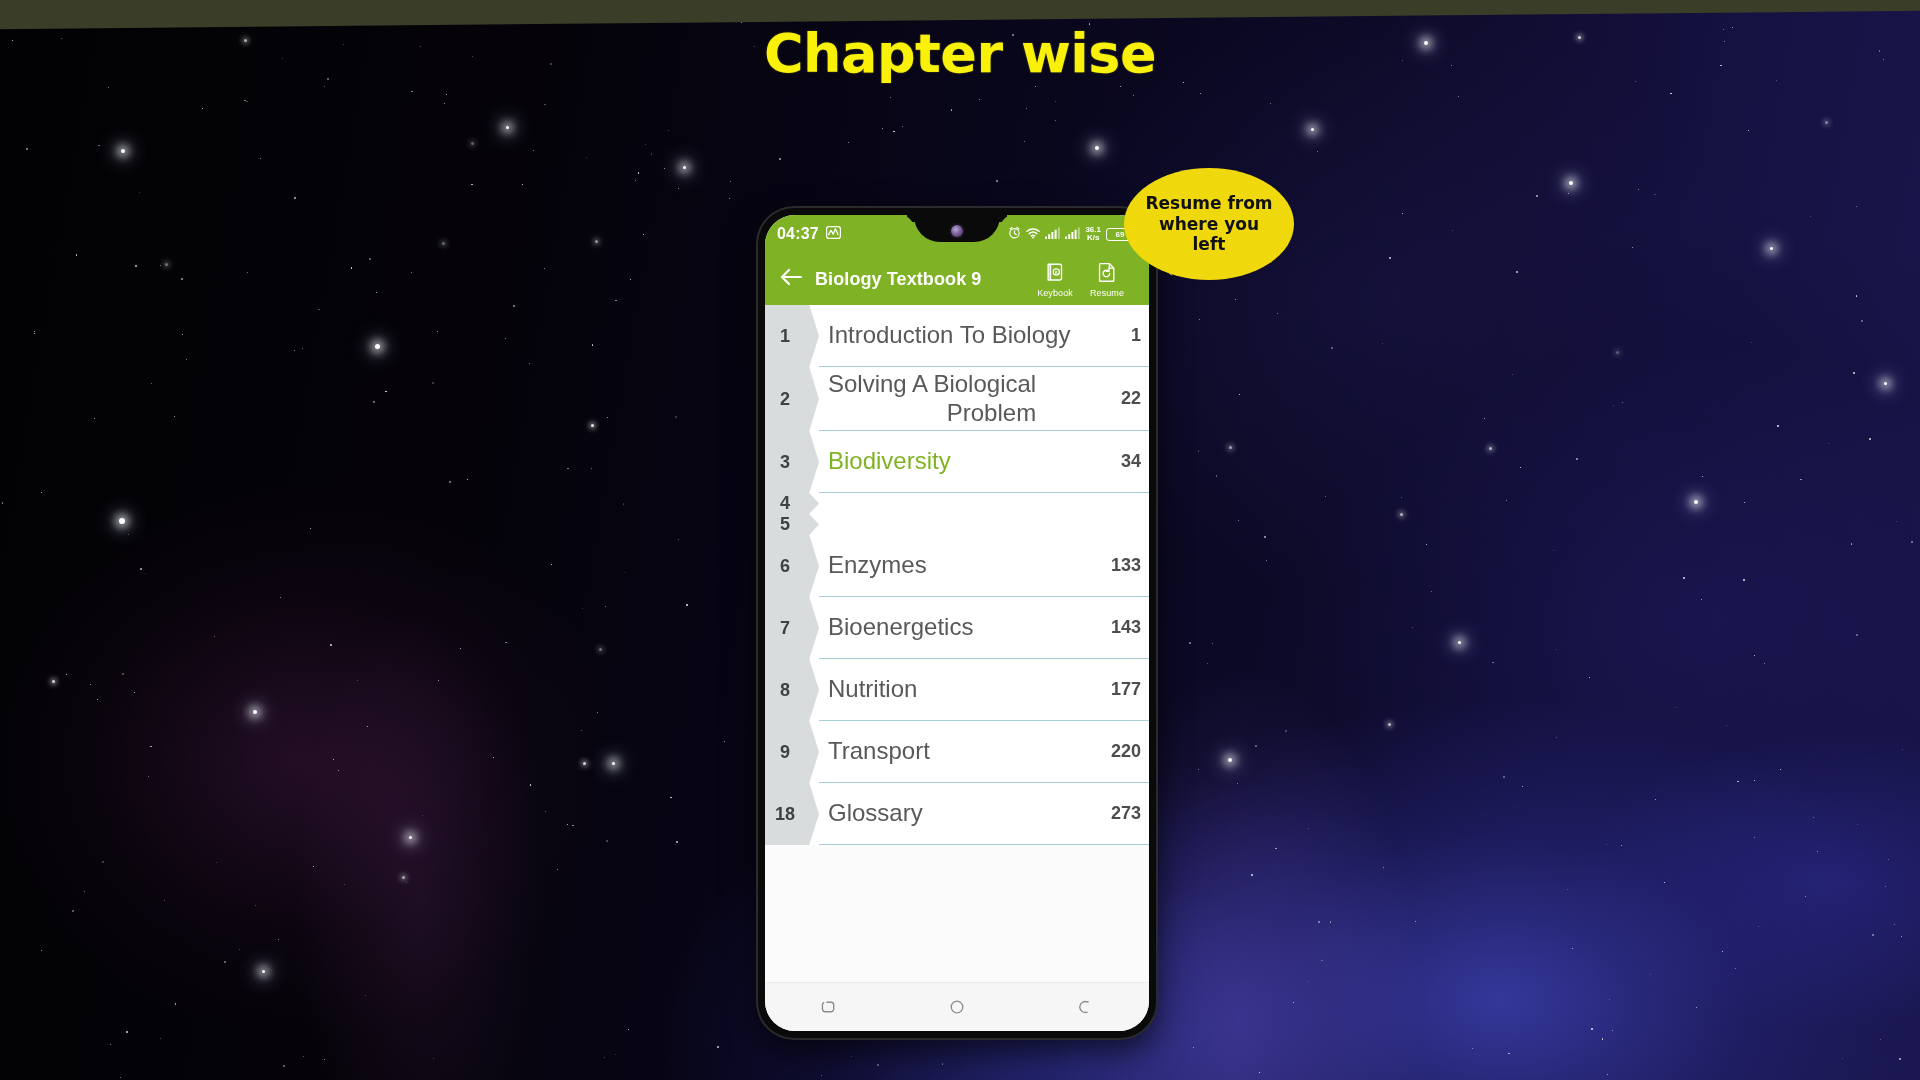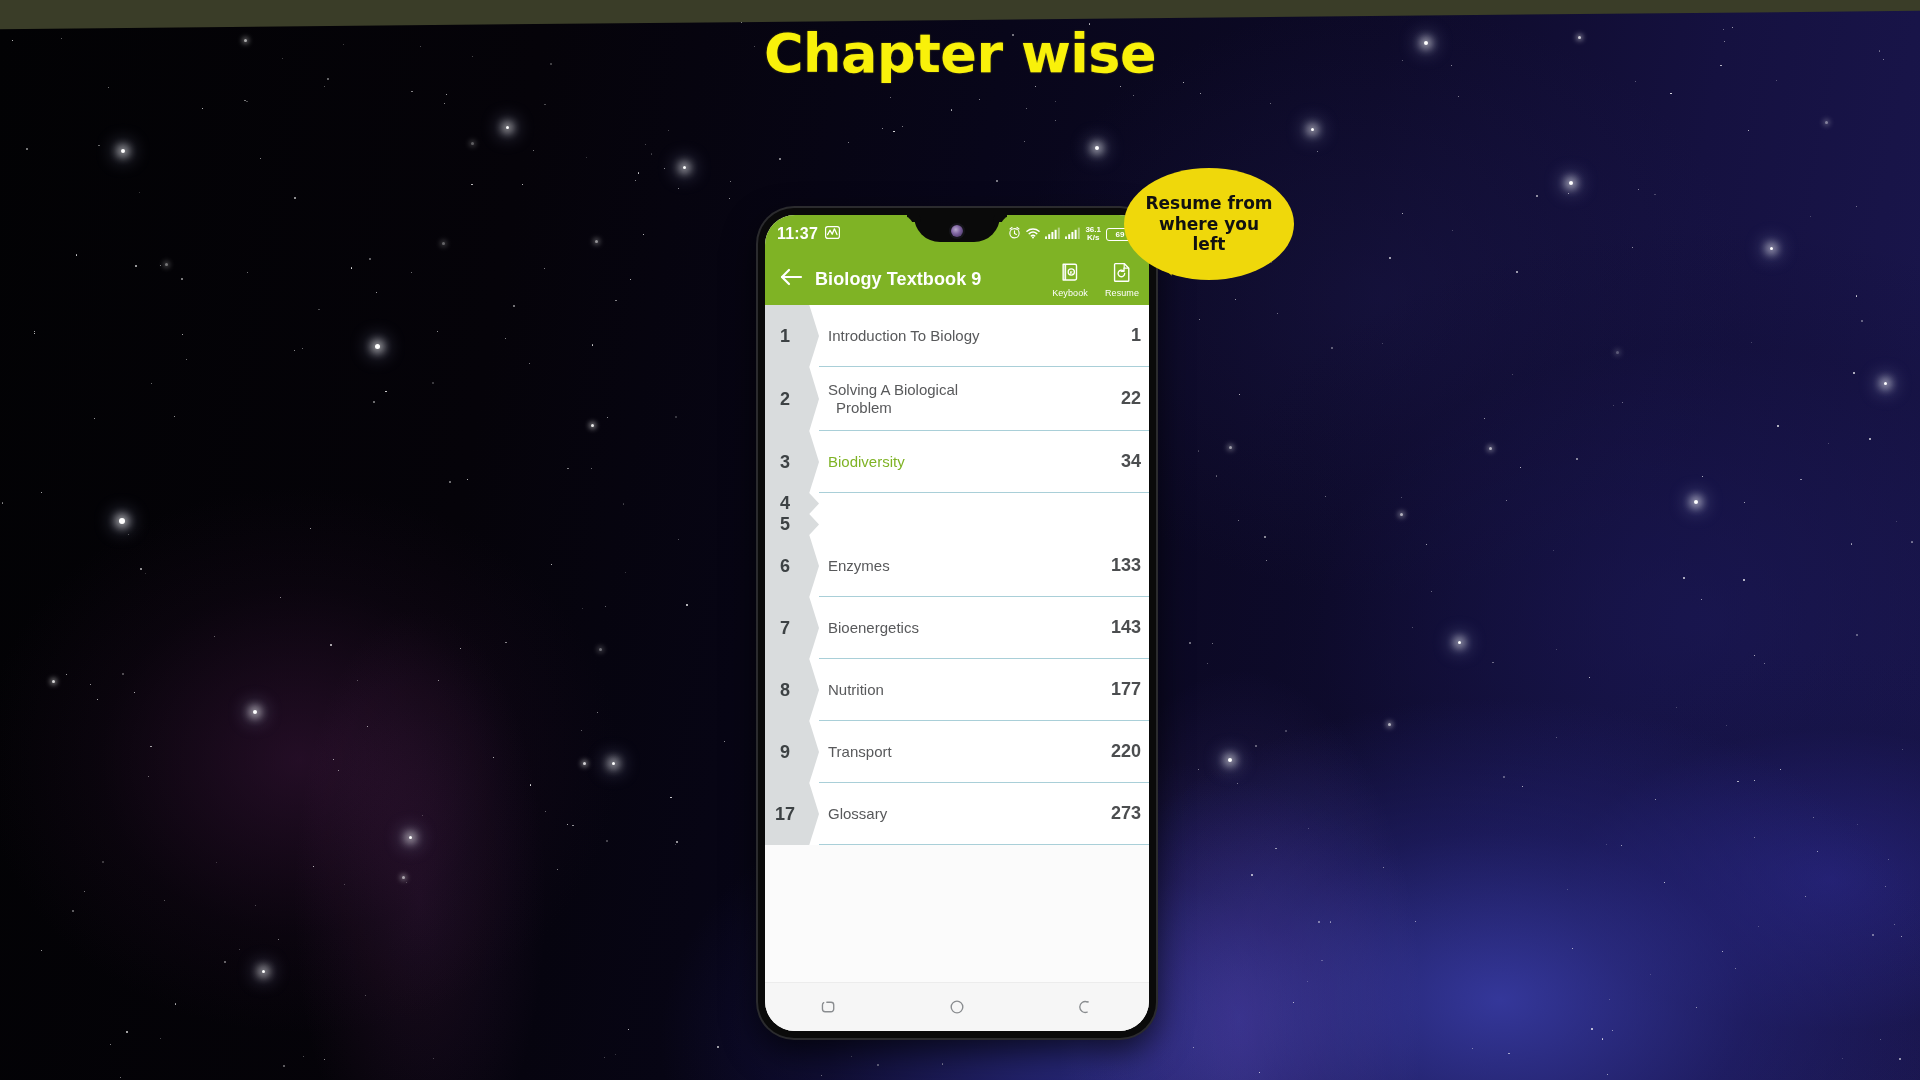--- a/index.html
+++ b/index.html
@@ -159,21 +159,21 @@
     box-shadow: 0 0 0 2px #15151a;
     margin-top: 4px;
   }
 
   
   #app-bar {
     height: 52px;
     background: #7fb325;
     flex: none;
     display:flex; align-items:center;
-    padding: 0 1px 0 14px;
+    padding: 0 16px 0 14px;
     box-sizing: border-box;
     color:#fff;
   }
   #back-arrow { flex:none; margin-right: 12px; cursor:pointer; }
   #app-title {
     font-size: 18px; font-weight: bold; color:#fff;
     flex: 1 1 auto;
     white-space: nowrap;
     letter-spacing: 0.1px;
   }
@@ -217,24 +217,25 @@
     align-items:center;
     justify-content: space-between;
     gap: 10px;
     padding: 0 8px 0 9px;
     border-bottom: 1.5px solid #a9cfd8;
     min-height: 62px;
     box-sizing: border-box;
   }
   .chapter-row:last-child .row-main { }
   .ch-title {
-    font-size: 15px;
+    font-size: 24px;
     color: #58595b;
     line-height: 1.18;
     font-family: "Liberation Sans", sans-serif;
+    text-align: right;
   }
   .chapter-row.active .ch-title { color: #7fb325; }
   .ch-page {
     font-size: 18px;
     font-weight: bold;
     color: #4b4d4f;
     flex:none;
   }
   .chapter-row.tall .row-main { min-height: 64px; }
 
@@ -654,21 +655,21 @@
 
 <div id="phone">
   <div id="phone-screen">
 
     <div id="status-bar">
       <div id="notch">
         <div id="camera"></div>
       </div>
 
       <div id="status-left">
-        <span id="status-time">11:37</span>
+        <span id="status-time">04:37</span>
         <span class="sb-ico">
           <svg width="15" height="13" viewBox="0 0 15 13">
             <rect x="0.6" y="0.6" width="13.8" height="11.8" rx="2.2" fill="none" stroke="#fff" stroke-width="1.2"></rect>
             <polyline points="2.6,8.6 5,4.2 7.2,8.2 9.4,2.8 12,8.6" fill="none" stroke="#fff" stroke-width="1.3" stroke-linejoin="round" stroke-linecap="round"></polyline>
           </svg>
         </span>
       </div>
 
       <div id="status-right">
         <span class="sb-ico">
@@ -823,21 +824,21 @@
           <div class="chip" style="background: rgb(217, 220, 221);">
             <span class="num">9</span>
           </div>
           <div class="row-main" style="border-bottom-color: rgb(169, 207, 216);">
             <div class="ch-title">Transport</div>
             <div class="ch-page">220</div>
           </div>
         </div>
         <div class="chapter-row">
           <div class="chip" style="background: rgb(217, 220, 221);">
-            <span class="num">17</span>
+            <span class="num">18</span>
           </div>
           <div class="row-main" style="border-bottom-color: rgb(169, 207, 216);">
             <div class="ch-title">Glossary</div>
             <div class="ch-page">273</div>
           </div>
         </div>
       </div>
 
     <div id="nav-bar">
       <span class="nav-btn">

